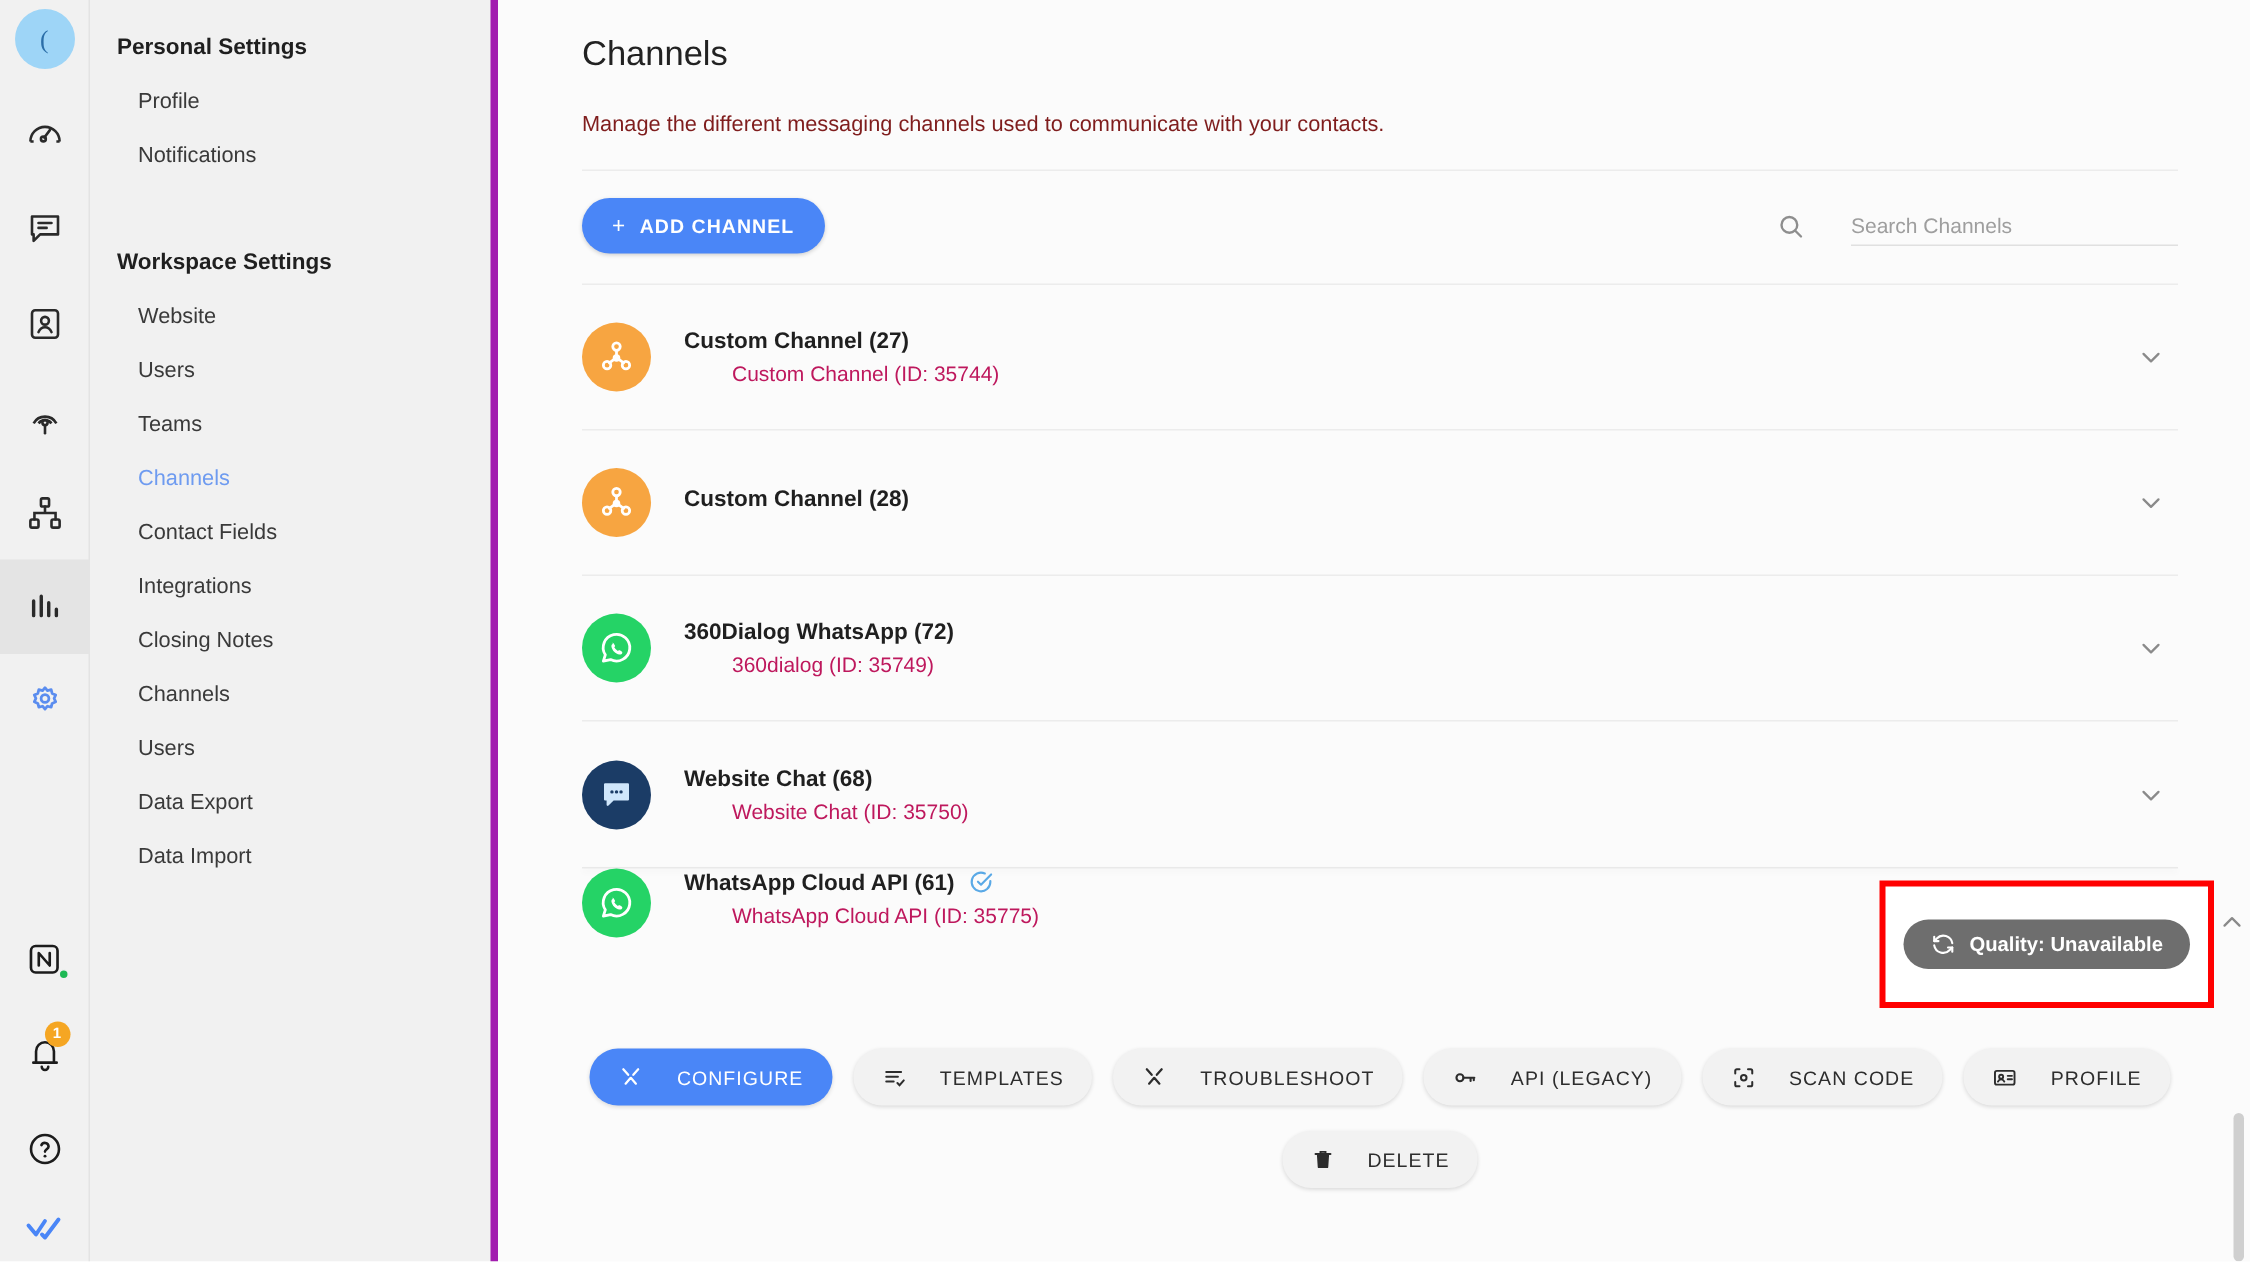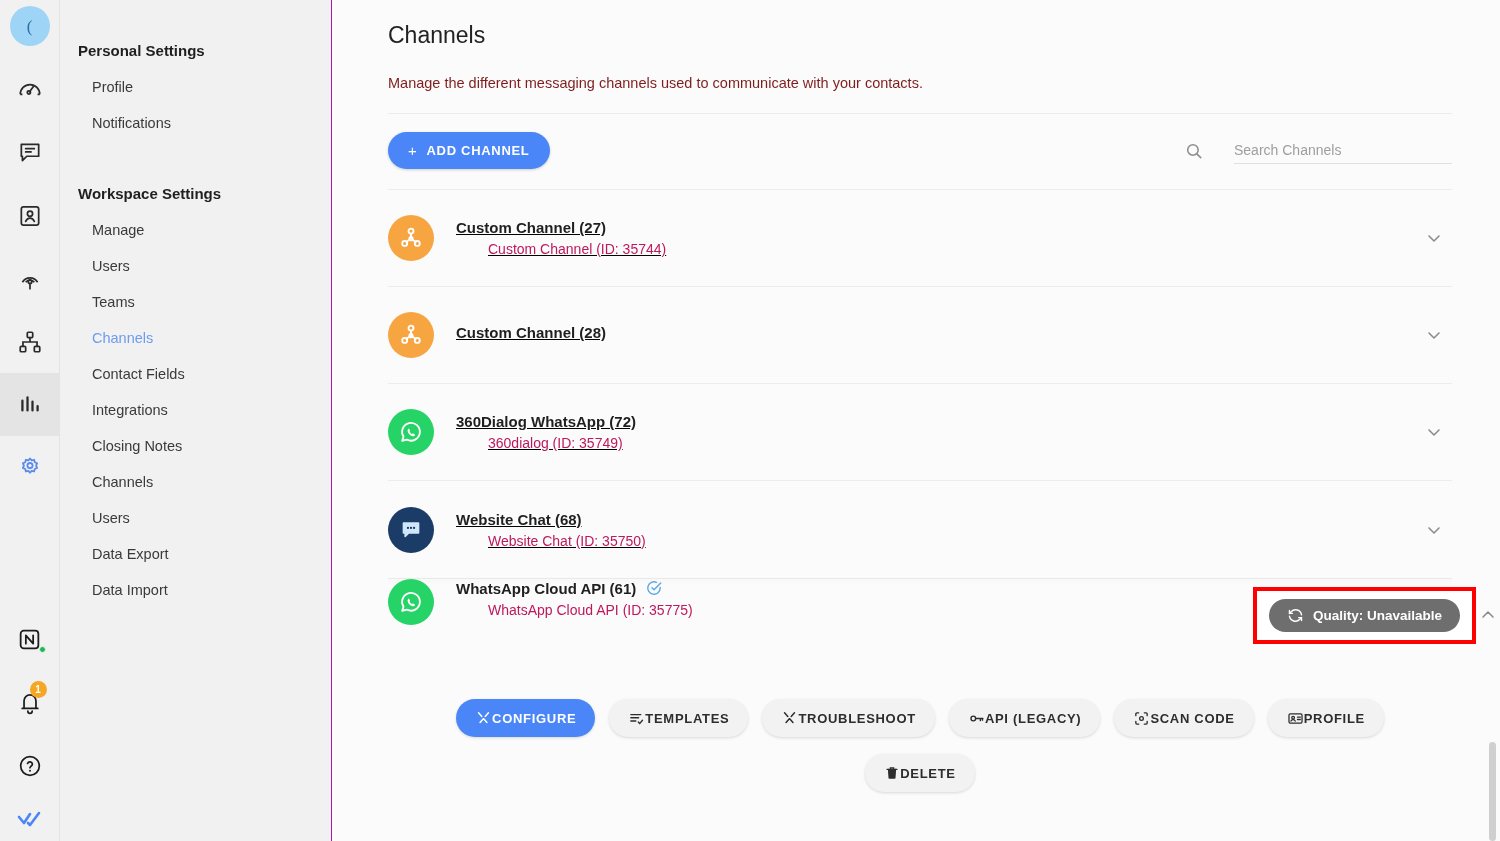--- a/index.html
+++ b/index.html
@@ -49,22 +49,22 @@
     position: absolute; right: 14px; bottom: 18px;
     width: 7px; height: 7px; border-radius: 50%;
     background: #1db954; border: 1px solid #f1f1f1;
   }
 
   
   .settings-nav {
     width: 272px; flex: 0 0 272px;
     height: 841px;
     background: #f1f1f1;
-    padding-top: 34px;
-    border-right: 1px solid #a21caf;
+    padding-top: 15px;
+    border-right: 5px solid #a21caf;
   }
   .nav-group-title {
     font-size: 15px; font-weight: bold; color: #1f1f1f;
     padding: 8px 0 10px 18px;
   }
   .nav-group-title.second { padding-top: 44px; }
   .nav-item {
     font-size: 14.5px; color: #3a3a3a;
     padding: 10px 0 10px 32px;
     cursor: pointer;
@@ -123,21 +123,20 @@
     margin-left: 16px;
   }
   .search-input::placeholder { color: #9e9e9e; }
   .hr-toolbar { border-top: 1px solid #ececec; margin-top: 20px; }
 
   
   .ch-row {
     display: flex; align-items: center;
     height: 97px;
     border-bottom: 1px solid #ececec;
-    text-decoration: underline;
   }
   .ch-row.last { border-bottom: none; }
   .ch-avatar {
     width: 46px; height: 46px; border-radius: 50%;
     flex: 0 0 46px;
     display: flex; align-items: center; justify-content: center;
     margin-right: 22px;
   }
   .ch-avatar.orange { background: #f7a541; }
   .ch-avatar.green  { background: #25d366; }
@@ -162,21 +161,21 @@
   .expanded-row {
     display: flex; 
     height: 92px;
     position: relative;
   }
   .quality-highlight {
     position: absolute;
     right: -24px; top: 8px;
     border: 4px solid #ff0000;
     background: #ffffff;
-    padding: 8px 12px;
+    padding: 22px 12px;
     display: flex; align-items: center;
   }
   .quality-pill {
     background: #6e6e6e; color: #fff;
     border-radius: 18px; height: 33px;
     padding: 0 18px;
     display: inline-flex; align-items: center; gap: 9px;
     font-size: 13.5px; font-weight: bold;
     cursor: pointer;
   }
@@ -188,22 +187,22 @@
   
   .actions {
     display: flex; align-items: center; justify-content: center;
     gap: 14px;
     padding-top: 28px;
   }
   .actions.second { padding-top: 17px; }
   .act-btn {
     border: none; border-radius: 19px;
     height: 38px; padding: 0 19px;
-    font-size: 13px; font-weight: bold; letter-spacing: .7px;
-    display: inline-flex; align-items: center; gap: 0;
+    font-size: 13px; font-weight: normal; letter-spacing: .7px;
+    display: inline-flex; align-items: center; gap: 22px;
     background: #f2f2f2; color: #2d2d2d;
     cursor: pointer;
     box-shadow: 0 1px 3px rgba(0,0,0,.14);
     font-family: "Liberation Sans", sans-serif;
     white-space: nowrap;
   }
   .act-btn.primary { background: #4a86f7; color: #fff; }
 
   
   .scrollbar-track {
@@ -338,21 +337,21 @@
       </span>
     </div>
   </div>
 
   <div class="settings-nav">
     <div class="nav-group-title">Personal Settings</div>
     <div class="nav-item">Profile</div>
     <div class="nav-item">Notifications</div>
 
     <div class="nav-group-title second">Workspace Settings</div>
-    <div class="nav-item">Manage</div>
+    <div class="nav-item">Website</div>
     <div class="nav-item">Users</div>
     <div class="nav-item">Teams</div>
     <div class="nav-item active">Channels</div>
     <div class="nav-item">Contact Fields</div>
     <div class="nav-item">Integrations</div>
     <div class="nav-item">Closing Notes</div>
     <div class="nav-item">Channels</div>
     <div class="nav-item">Users</div>
     <div class="nav-item">Data Export</div>
     <div class="nav-item">Data Import</div>

